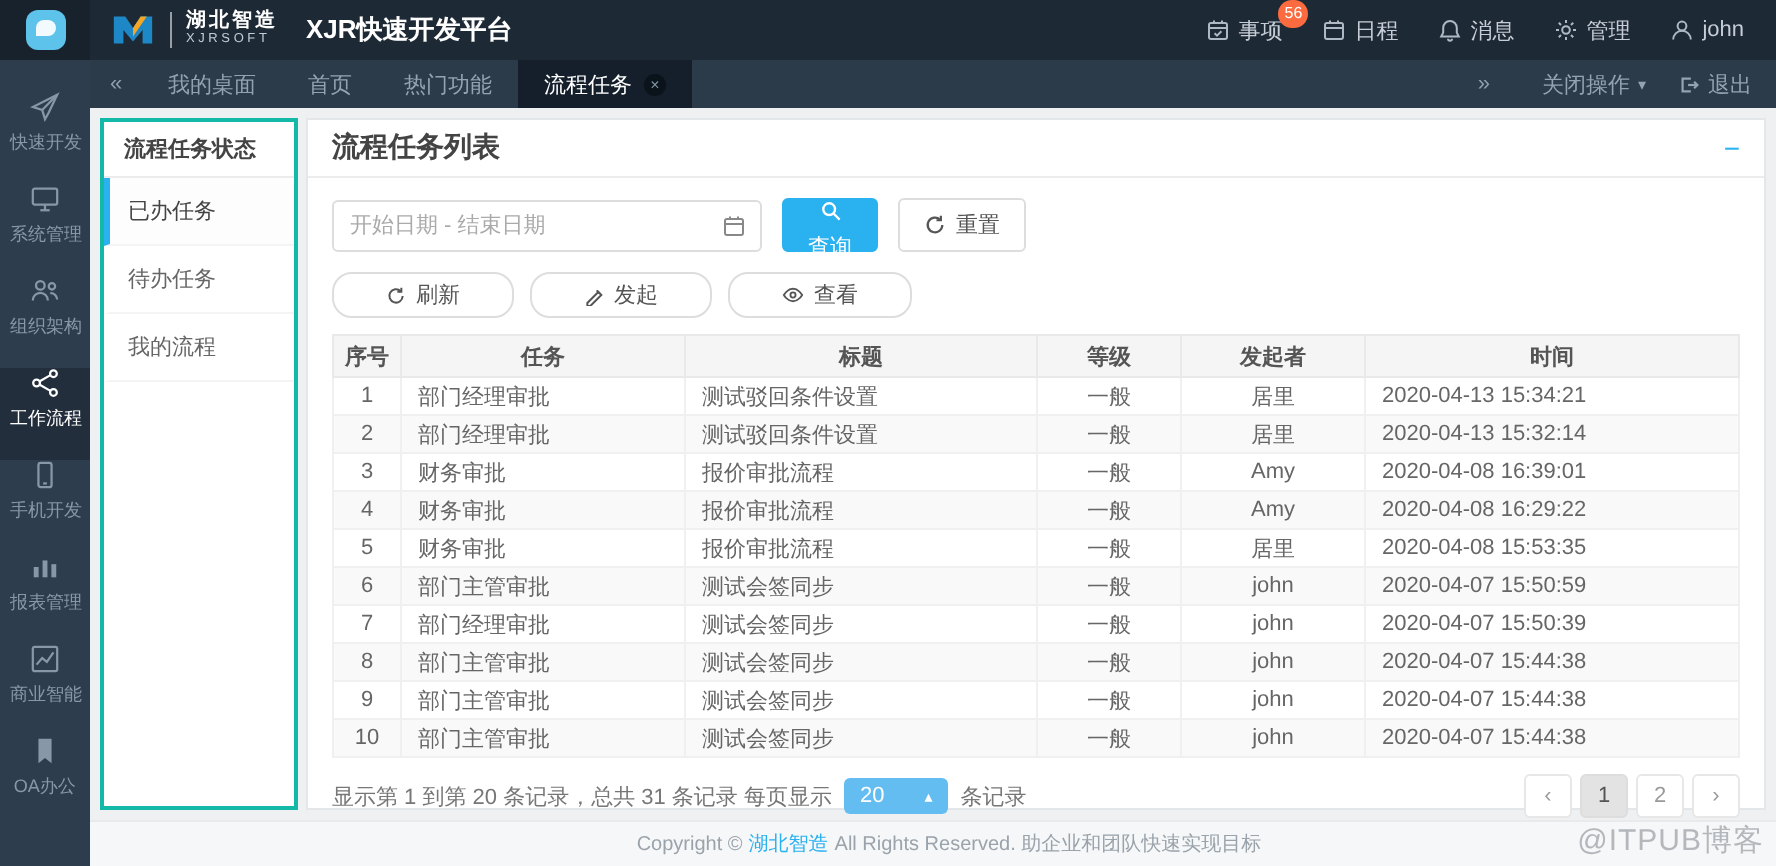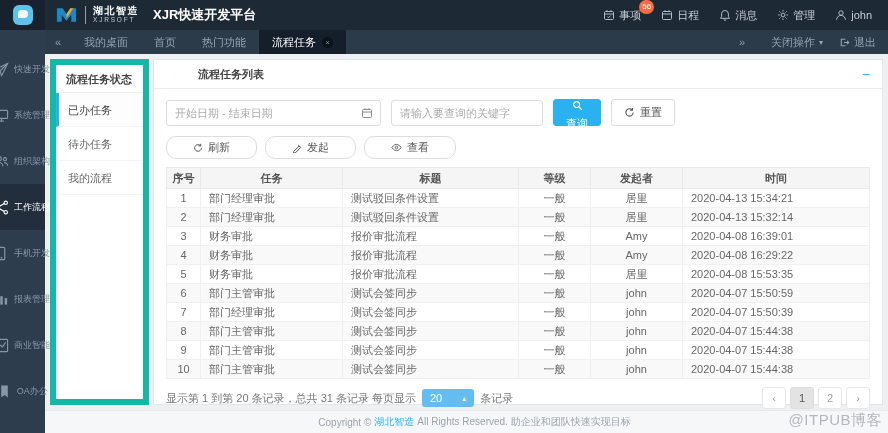--- a/index.html
+++ b/index.html
@@ -29,36 +29,36 @@
   .scroll-btn { width:26px; display:flex; align-items:center; justify-content:center; color:#8fa0af; cursor:pointer; font-size:11px; }
   .tab { padding:0 13px; display:flex; align-items:center; gap:6px; cursor:pointer; white-space:nowrap; }
   .tab.active { background:#141f2b; color:#fff; }
   .tab-close { width:11px; height:11px; border-radius:50%; background:#0a121a; color:#7e93a5; font-size:8px; line-height:11px; text-align:center; cursor:pointer; }
   .tabbar-right { margin-left:auto; display:flex; align-items:center; gap:16px; padding-right:12px; }
   .tb-link { display:inline-flex; align-items:center; gap:4px; cursor:pointer; color:#93a3b2; }
   .caret { font-size:8px; }
 
   
   .sidebar { position:absolute; left:0; top:30px; bottom:0; width:45px; background:#2e3d4e; z-index:3; padding-top:16px; }
-  .nav-item { height:46px; display:flex; flex-direction:row; align-items:center; justify-content:center; gap:4px; color:#8897a8; font-size:9.5px; cursor:pointer; }
+  .nav-item { height:46px; display:flex; flex-direction:column; align-items:center; gap:4px; color:#8897a8; font-size:9.5px; cursor:pointer; }
   .nav-item .icon svg { width:15px; height:15px; }
   .nav-item.active { background:#222e3c; color:#fff; }
   .nav-label { transform:scale(.95); white-space:nowrap; }
 
   
   .content { position:absolute; left:45px; top:54px; right:0; bottom:23px; background:#eef0f2; }
 
-  .left-panel { position:absolute; left:5px; top:5px; width:99px; bottom:5px; background:#fff; border:6px solid #14b8a6; }
+  .left-panel { position:absolute; left:5px; top:5px; width:99px; bottom:5px; background:#fff; border:2px solid #14b8a6; }
   .lp-title { height:28px; line-height:28px; padding-left:10px; font-weight:bold; font-size:11px; color:#444; border-bottom:1px solid #ececec; }
   .lp-item { height:34px; line-height:34px; padding-left:9px; font-size:11px; color:#666; border-left:3px solid transparent; border-bottom:1px solid #f4f4f4; cursor:pointer; }
   .lp-item.active { border-left-color:#29b1f0; color:#444; background:#fdfdfd; }
 
   .main-panel { position:absolute; left:108px; top:5px; right:5px; bottom:5px; background:#fff; border:1px solid #e4e7e9; }
   .mp-header { height:29px; border-bottom:1px solid #ececec; display:flex; align-items:center; padding:0 12px; }
-  .mp-title { font-weight:bold; font-size:11px; color:#444;margin-left:32px; }
+  .mp-title { font-weight:bold; font-size:14px; color:#444; }
   .collapse-link { margin-left:auto; color:#29b1f0; font-size:14px; line-height:14px; cursor:pointer; }
 
   .search-row { display:flex; align-items:center; gap:10px; padding:10px 12px 8px; }
   .tbx { height:26px; border:1px solid #ddd; border-radius:3px; font-size:11px; color:#555; padding:0 8px; background:#fff; outline:none; font-family:inherit; }
   .tbx::placeholder { color:#aaa; }
   .date-wrap { position:relative; width:215px; }
   .date-wrap input { width:100%; padding-right:26px; }
   .date-icon { position:absolute; right:8px; top:7px; color:#888; cursor:pointer; }
   .keyword { width:152px; }
   .btn { height:27px; border-radius:3px; font-size:11px; display:inline-flex; align-items:center; gap:5px; cursor:pointer; padding:0 12px; font-family:inherit; }
@@ -304,21 +304,20 @@
           <input class="tbx" type="text" placeholder="开始日期 - 结束日期" style="">
           <span class="date-icon icon">
             <svg width="12" height="12" viewBox="0 0 12 12" fill="none" stroke="currentColor" stroke-width="1">
               <rect x="1.5" y="2.5" width="9" height="8" rx="1"></rect>
                 <line x1="1.5" y1="5" x2="10.5" y2="5"></line>
                 <line x1="4" y1="1.2" x2="4" y2="3"></line>
                 <line x1="8" y1="1.2" x2="8" y2="3"></line>
             </svg>
           </span>
         </span>
-        <input class="tbx keyword" type="text" placeholder="请输入要查询的关键字" style="">
         <button class="btn btn-primary">
           <span class="icon">
             <svg width="11" height="11" viewBox="0 0 12 12" fill="none" stroke="currentColor" stroke-width="1.3">
               <circle cx="5" cy="5" r="3.2"></circle>
                 <line x1="7.5" y1="7.5" x2="10.7" y2="10.7"></line>
             </svg>
           </span>
           <span>查询</span>
         </button>
         <button class="btn btn-default">

